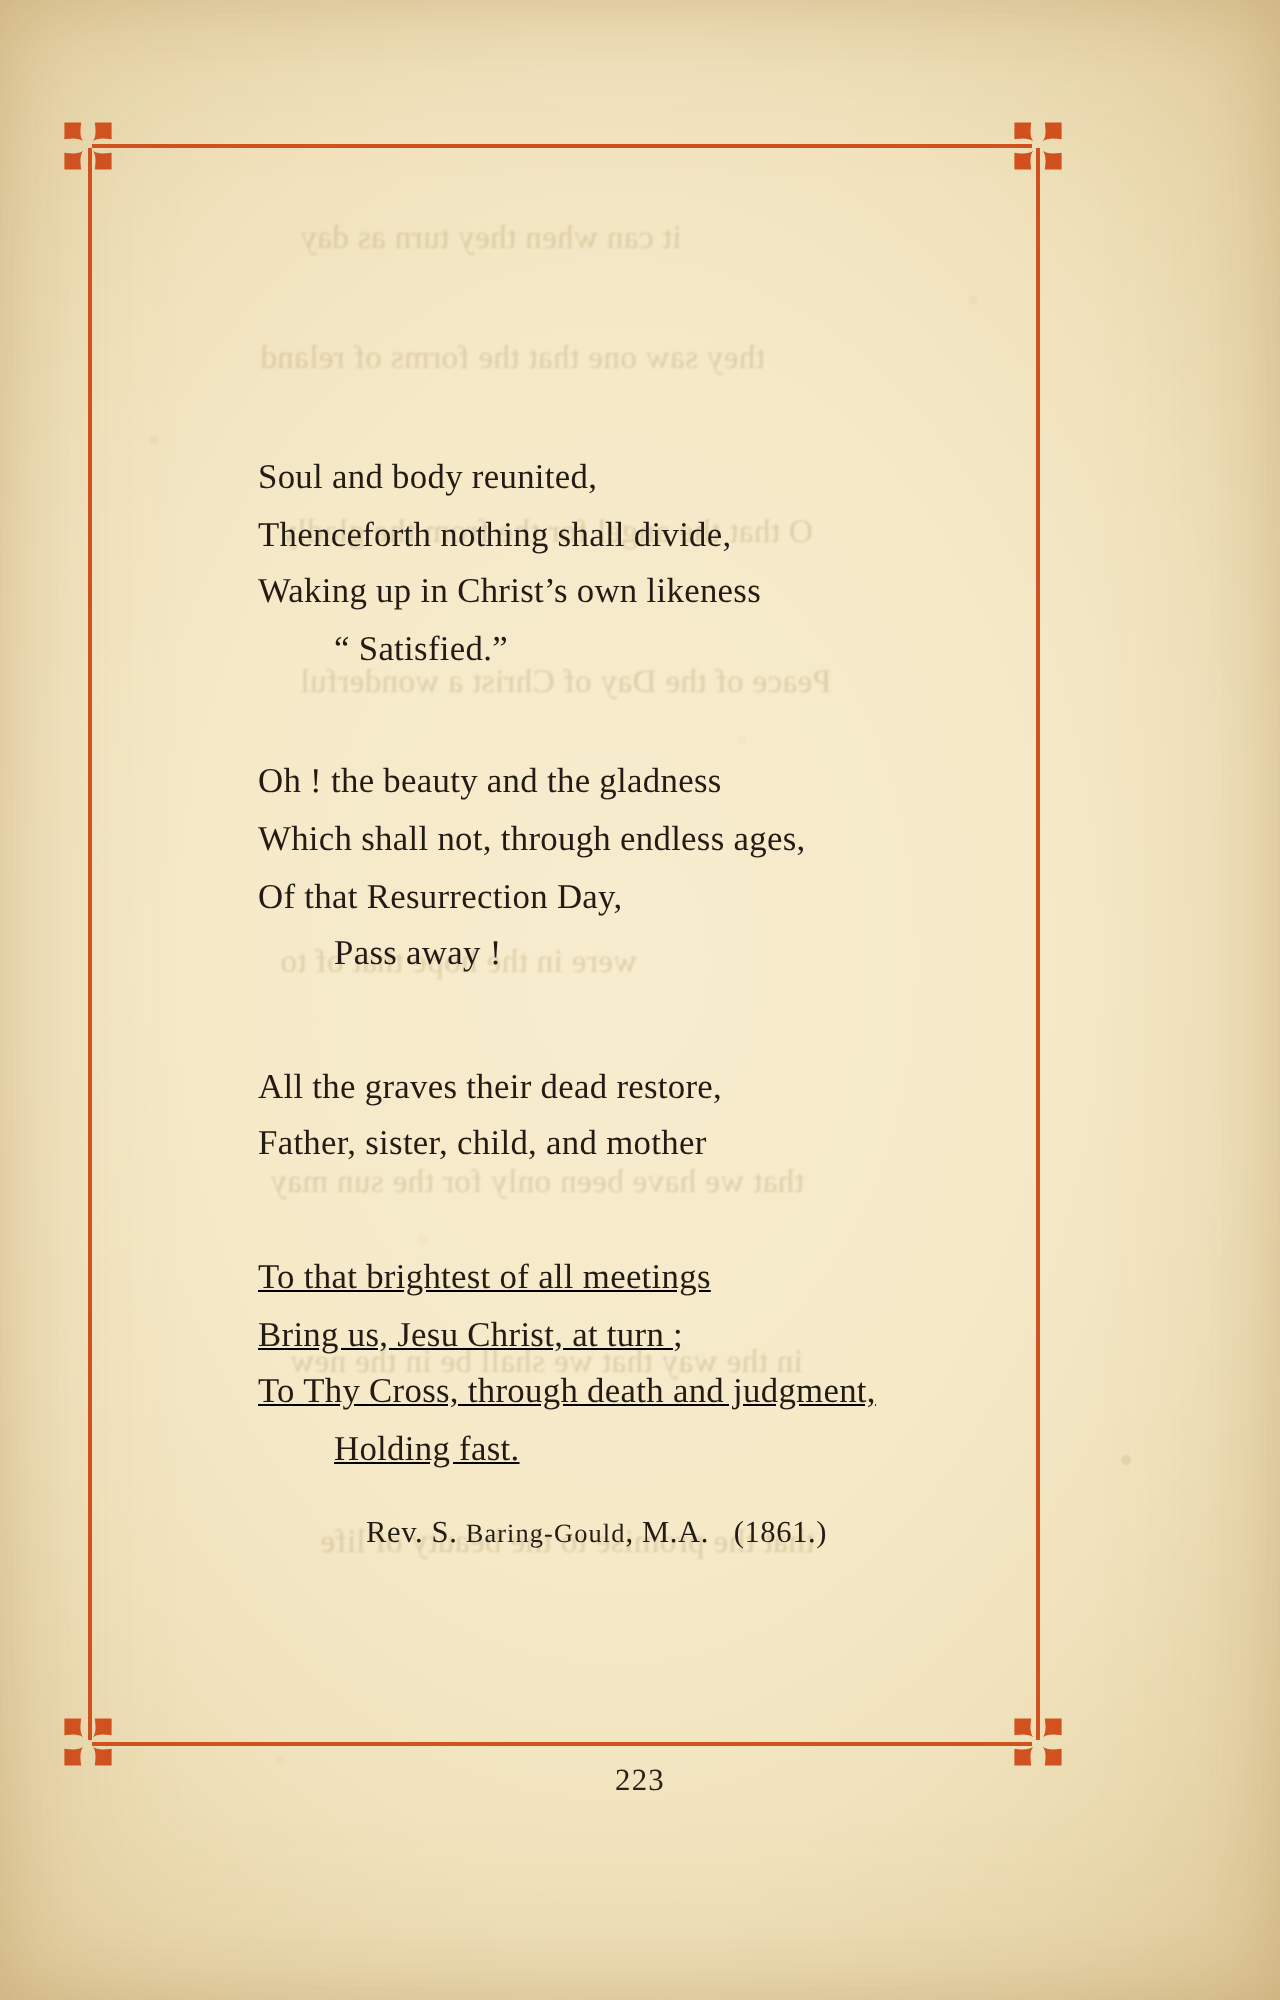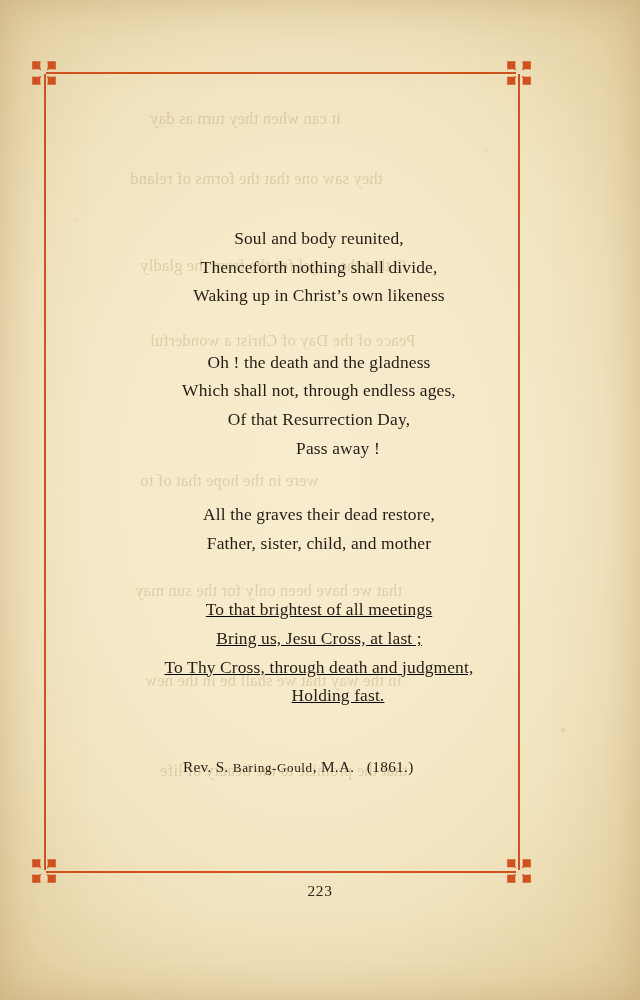--- a/index.html
+++ b/index.html
@@ -98,21 +98,20 @@
 
   
   .poem {
     position: absolute;
     left: 129px;
     top: 224px;
     width: 380px;
   }
   .stanza {
     margin: 0 0 38px 0;
-    text-align: center;
   }
   .stanza:last-of-type { margin-bottom: 0; text-decoration: underline; }
   .verse-line {
     font-size: 17.4px;
     line-height: 28.6px;
     color: #241c14;
     white-space: pre;
     letter-spacing: .15px;
   }
   .verse-line.indent {
@@ -191,37 +190,38 @@
              M24.8 24.8 L16.4 24.8 C17.0 20.4 17.0 17.4 15.4 15.4 C17.4 17.0 20.4 17.0 24.8 16.4 Z
              M1.2 24.8 L1.2 16.4 C5.6 17.0 8.6 17.0 10.6 15.4 C9.0 17.4 9.0 20.4 9.6 24.8 Z" fill="#d1511f"></path>
   </svg>
 
   <div class="poem">
 
     <div class="stanza">
       <div class="verse-line">Soul and body reunited,</div>
       <div class="verse-line">Thenceforth nothing shall divide,</div>
       <div class="verse-line">Waking up in Christ’s own likeness</div>
-    </div>
-
-    <div class="stanza">
-      <div class="verse-line">Oh ! the death and the gladness</div>
+      <div class="verse-line indent">“ Satisfied.”</div>
+    </div>
+
+    <div class="stanza">
+      <div class="verse-line">Oh ! the beauty and the gladness</div>
       <div class="verse-line">Which shall not, through endless ages,</div>
       <div class="verse-line">Of that Resurrection Day,</div>
       <div class="verse-line indent">Pass away !</div>
     </div>
 
     <div class="stanza">
       <div class="verse-line">All the graves their dead restore,</div>
       <div class="verse-line">Father, sister, child, and mother</div>
     </div>
 
     <div class="stanza">
       <div class="verse-line">To that brightest of all meetings</div>
-      <div class="verse-line">Bring us, Jesu Cross, at last ;</div>
+      <div class="verse-line">Bring us, Jesu Christ, at turn ;</div>
       <div class="verse-line">To Thy Cross, through death and judgment,</div>
       <div class="verse-line indent">Holding fast.</div>
     </div>
 
   </div>
 
   <div class="attribution"><span>Rev. S. </span><span class="smallcaps">Baring-Gould</span><span>, M.A.</span><span>   </span><span>(1861.)</span></div>
 
   <div class="folio">223</div>
 

